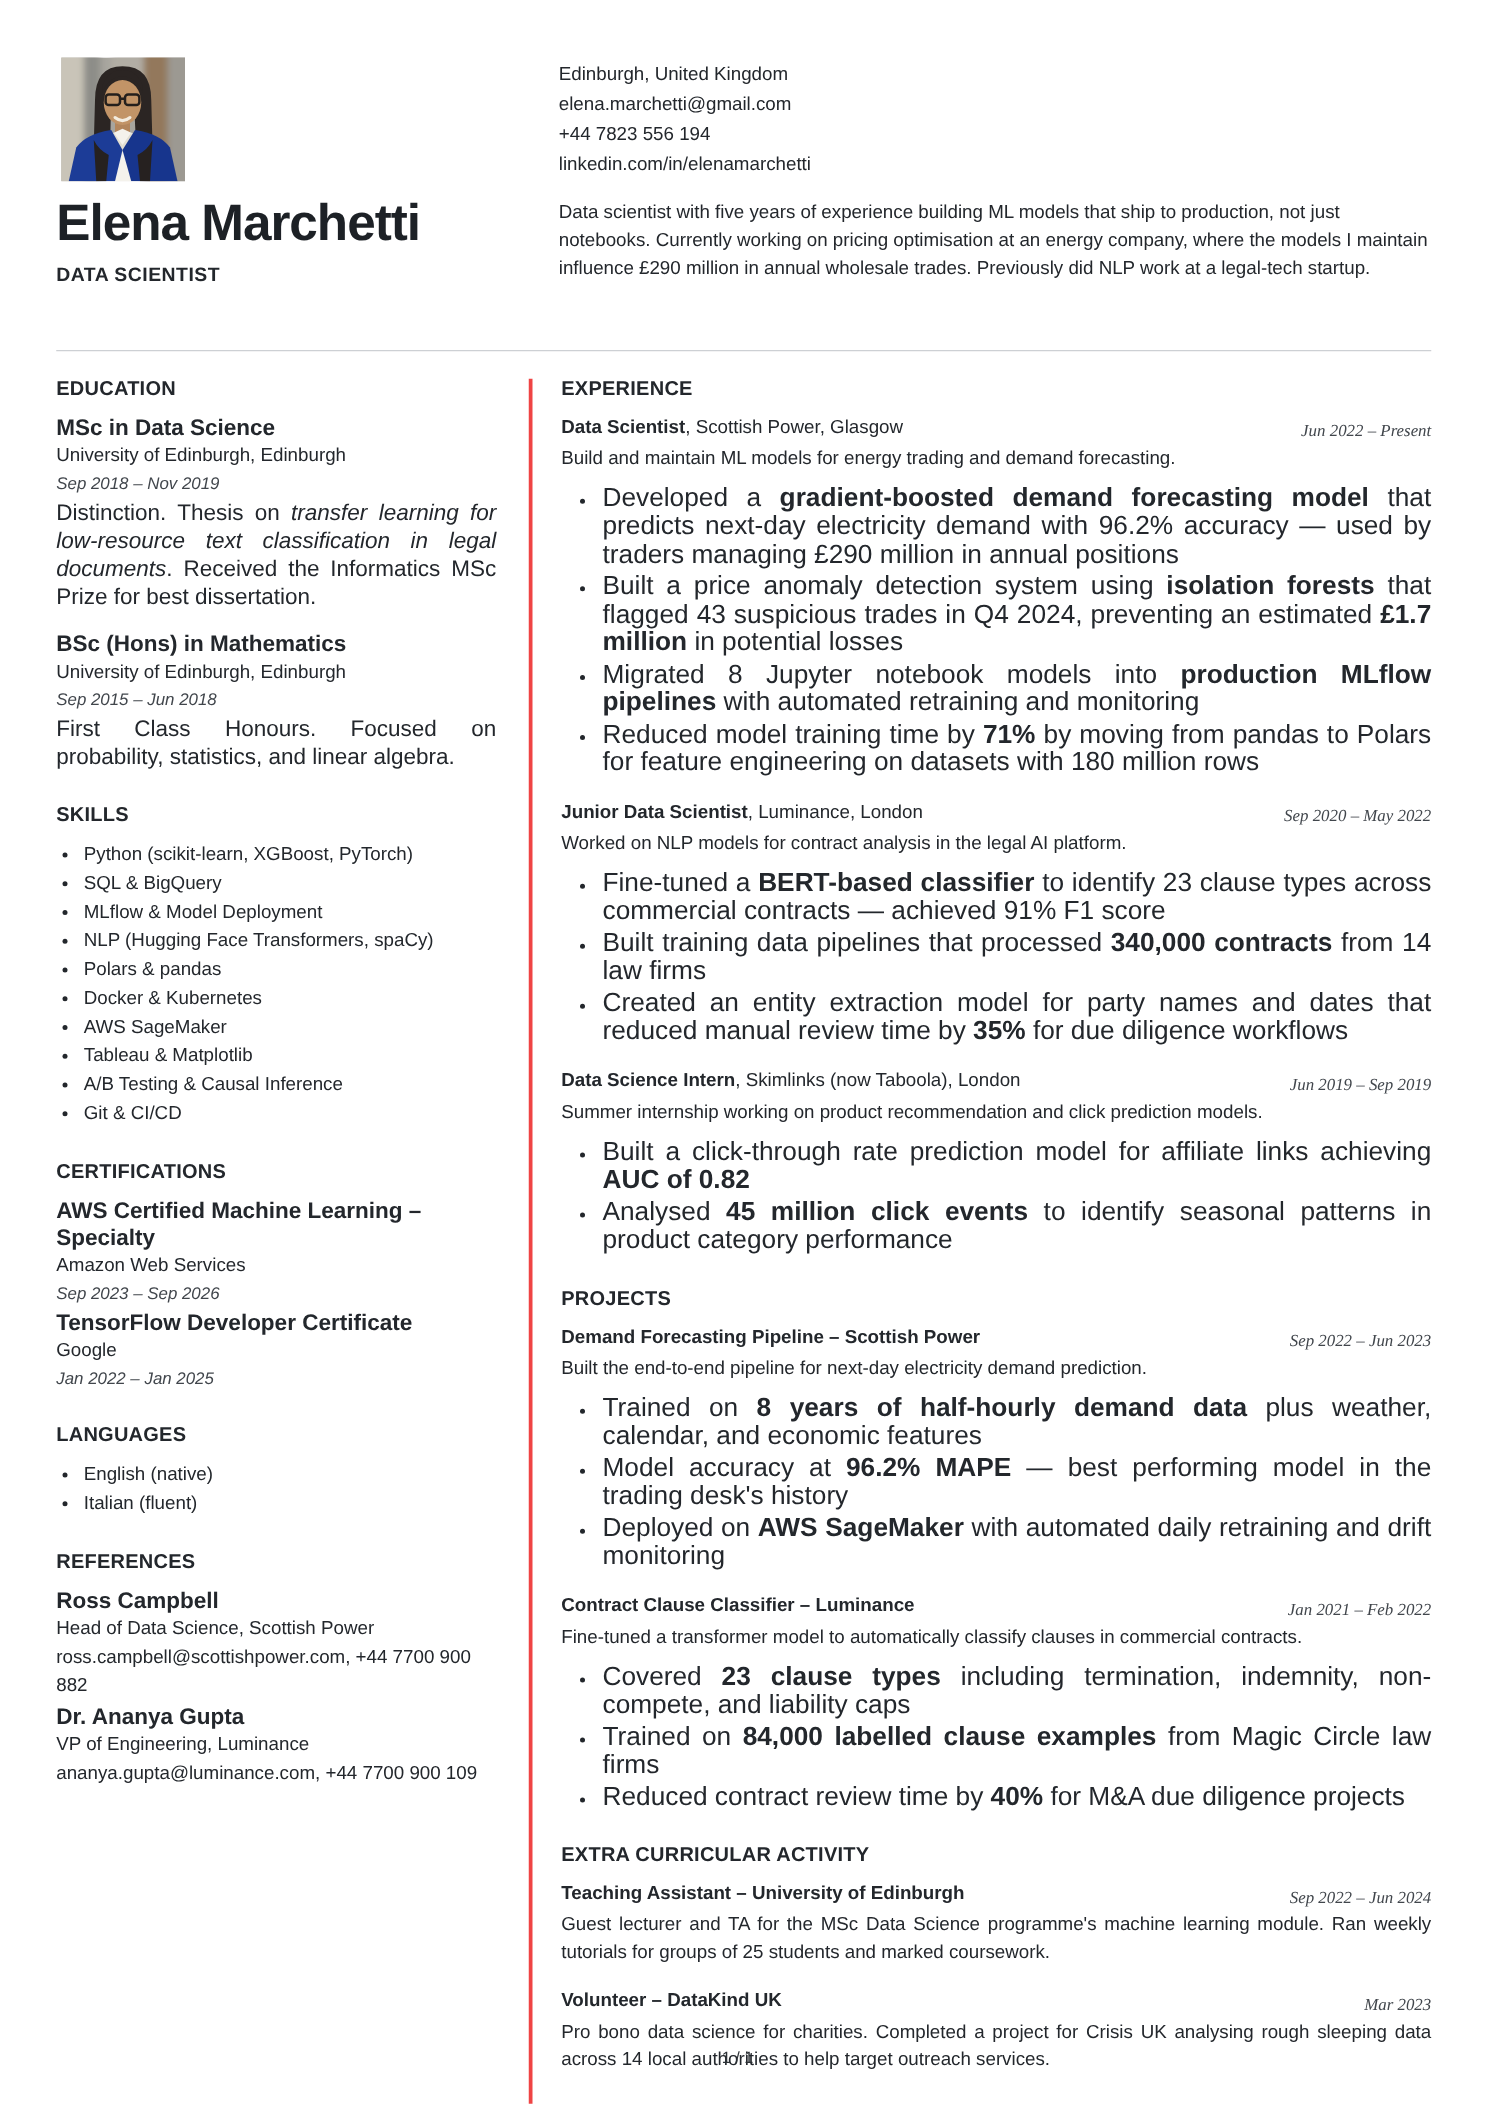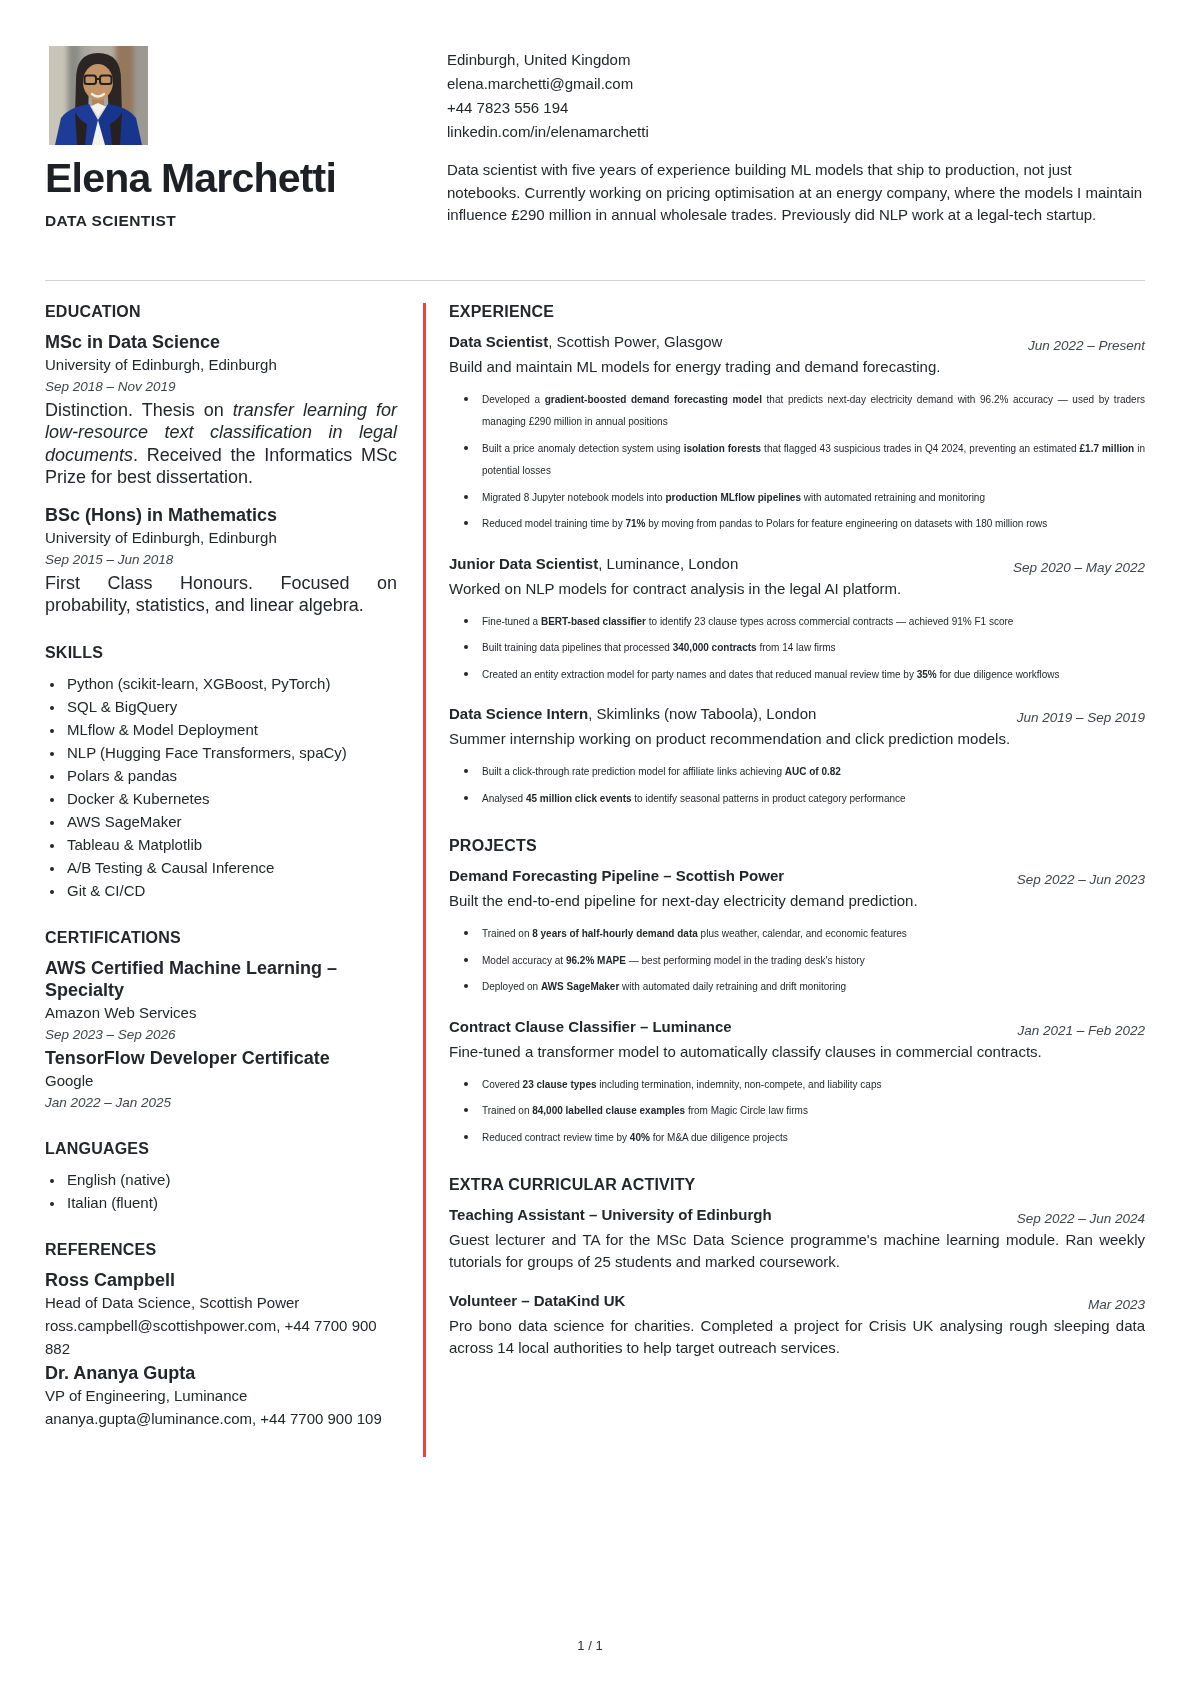--- a/index.html
+++ b/index.html
@@ -70,25 +70,25 @@
 
   .cert-item { margin-bottom: 2px; }
   .ref-item { margin-bottom: 2px; }
   .ref-item .item-sub { text-align: left; }
 
   
   .job { margin-bottom: 17px; }
   .job-head { display: flex; justify-content: space-between; align-items: flex-end; }
   .job-title-line { font-size: 15px; line-height: 22px; }
   .job-title-line b { font-weight: 700; }
-  .job-dates { font-style: italic; font-size: 13.5px; color: #41464c; white-space: nowrap; margin-left: 14px; flex: none; }
+  .job-dates { font-style: italic; font-size: 13.5px; color: #41464c; white-space: nowrap; margin-left: 14px; flex: none; font-family: Liberation Serif, serif; }
   .job-summary { font-size: 15px; line-height: 22px; margin-top: 3px; text-align: justify; }
   .job-bullets { margin: 10px 0 0 0; padding-left: 30px; }
   .job-bullets li {
-    font-size: 10px; line-height: 22.5px;
+    font-size: 21px; line-height: 22.5px;
     text-align: justify; padding-left: 3px; margin-bottom: 3px;
   }
   .job-bullets li::marker { font-size: 13px; }
 
   
   .footer {
     position: absolute; left: 0; right: 10px; bottom: 30px;
     text-align: center; font-size: 13px; color: #2c3136;
   }
 </style>

